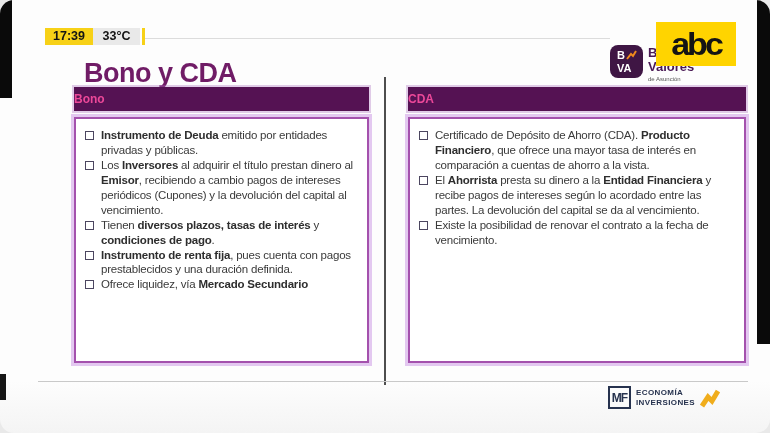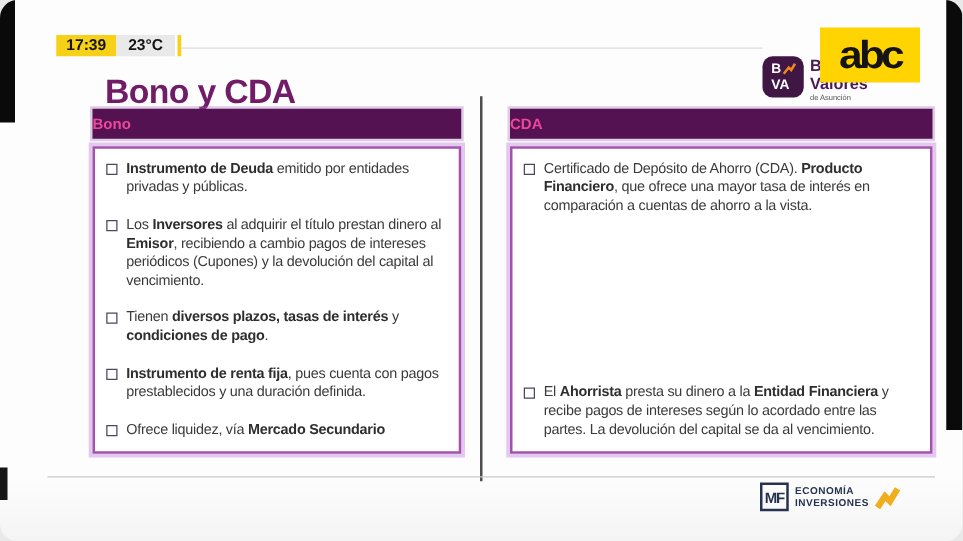--- a/index.html
+++ b/index.html
@@ -27,21 +27,21 @@
   
   .title{position:absolute;left:68px;top:42px;margin:16px;font-size:27px;font-weight:800;
          letter-spacing:-0.5px;color:#701c66;}
   
   .col-header{position:absolute;top:87px;height:24px;background:#551253;color:#ec4899;
               font-size:12px;font-weight:bold;text-align:left;line-height:24px;
               box-shadow:0 0 0 2px rgba(170,110,190,.35);}
   .col-box{position:absolute;top:117px;height:246px;background:#fff;
            border:2px solid #a451ad;box-shadow:0 0 0 3px #e3c8f0;
            box-sizing:border-box;display:flex;flex-direction:column;
-           justify-content:space-between;padding:9px 7px 9px 9px;}
+           justify-content:flex-start;padding:9px 7px 9px 9px;}
   .col-header.bono,.col-box.bono{left:74px;width:295px;}
   .col-header.cda,.col-box.cda{left:408px;width:338px;}
   .item{display:flex;gap:7px;align-items:flex-start;}
   .cbx{flex:0 0 auto;width:7px;height:7px;border:1.5px solid #4c4660;margin-top:3px;background:#fff;}
   .item p{margin:0;font-size:11.5px;line-height:1.3;letter-spacing:-0.2px;color:#3a3a3a;}
   .item p .b{font-weight:bold;color:#2e2e2e;}
   
   .bva{position:absolute;left:610px;top:45px;width:33px;height:33px;background:#3f1644;
        border-radius:8px;color:#fff;font-size:11px;font-weight:bold;line-height:1.15;
        display:flex;flex-direction:column;justify-content:center;padding-left:7px;
@@ -65,21 +65,21 @@
 </head>
 <body>
 
 <div class="stage">
 
   <div class="edge l"></div>
   <div class="edge r"></div>
   <div class="edge m"></div>
 
   <div class="badge time">17:39</div>
-  <div class="badge temp">23°C</div>
+  <div class="badge temp">33°C</div>
   <div class="tick"></div>
   <div class="hline top"></div>
 
   <h1 class="title">Bono y CDA</h1>
 
   <div class="bva-caption">
     <div>Bolsa de</div>
     <div>Valores</div>
     <div class="small">de Asunción</div>
   </div>
@@ -124,20 +124,24 @@
   <header class="col-header cda">CDA</header>
   <section class="col-box cda">
       <div class="item">
         <span class="cbx"></span>
         <p><span>Certificado de Depósito de Ahorro (CDA). </span><span class="b">Producto Financiero</span><span>, que ofrece una mayor tasa de interés en comparación a cuentas de ahorro a la vista.</span></p>
       </div>
       <div class="item">
         <span class="cbx"></span>
         <p><span>El </span><span class="b">Ahorrista</span><span> presta su dinero a la </span><span class="b">Entidad Financiera</span><span> y recibe pagos de intereses según lo acordado entre las partes. La devolución del capital se da al vencimiento.</span></p>
       </div>
+      <div class="item">
+        <span class="cbx"></span>
+        <p><span>Existe la posibilidad de renovar el contrato a la fecha de vencimiento.</span></p>
+      </div>
     </section>
 
   <div class="vdivider"></div>
   <div class="hline bottom"></div>
 
   <div class="mf">
     <div class="box">MF</div>
     <div class="lines">
       <div>ECONOMÍA</div>
       <div>INVERSIONES</div>

